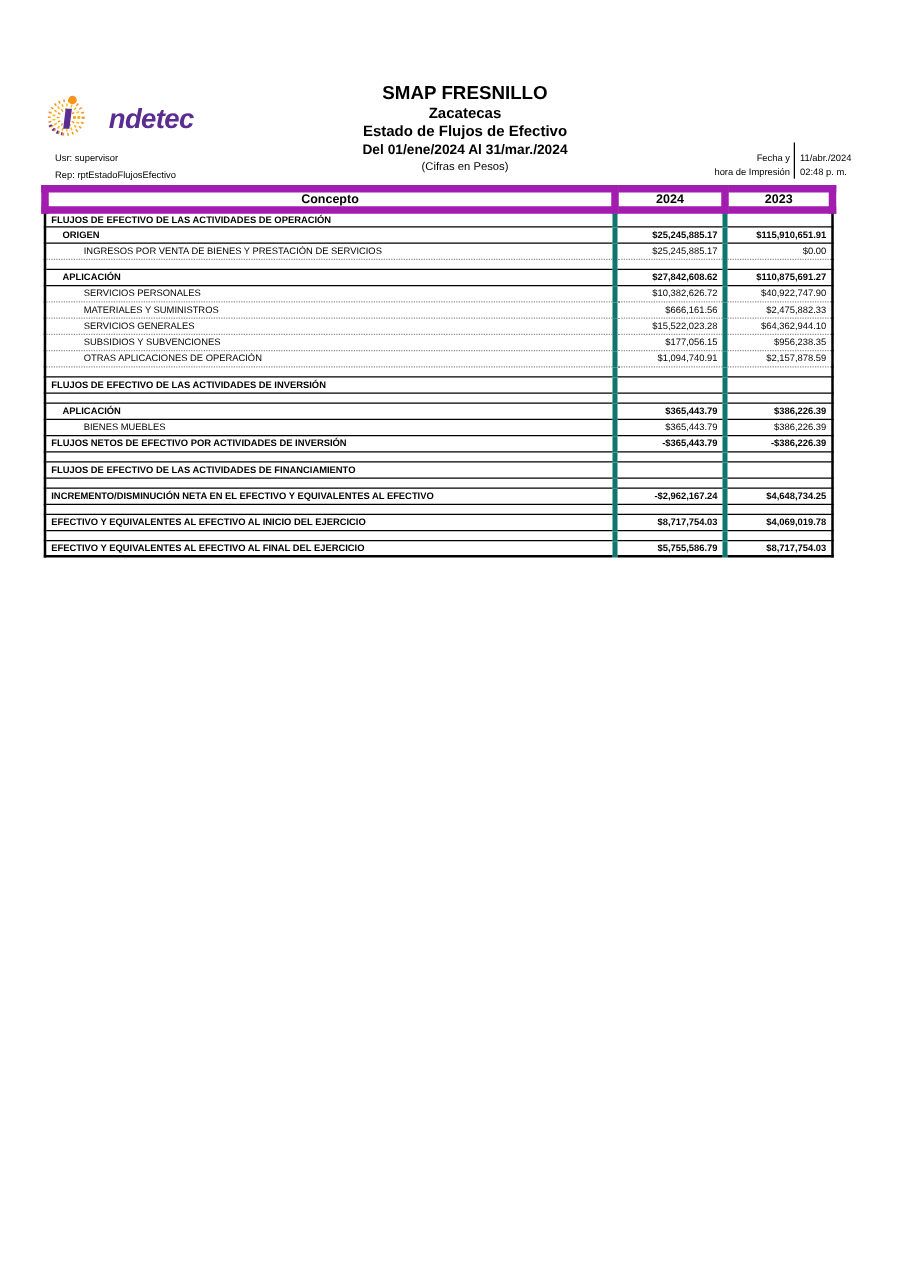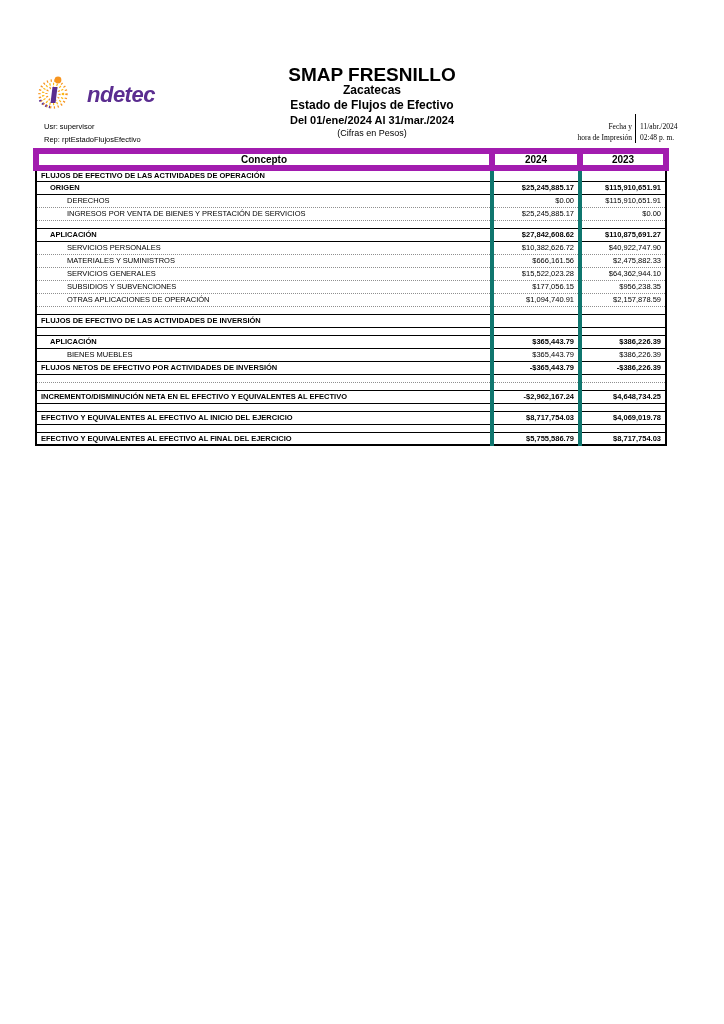--- a/index.html
+++ b/index.html
@@ -10,28 +10,28 @@
   .logo { position:absolute; left:36px; top:72px; display:flex; align-items:center;gap:20px; }
   .logo-text { font-size:22px; font-weight:bold; font-style:italic; color:#5b2d90; letter-spacing:-0.5px; margin-left:-7px; margin-top:6px; }
 
   
   .meta { position:absolute; left:44px; font-size:7.5px; color:#000; }
   .meta.usr { top:122px; }
   .meta.rep { top:135px; }
 
   
   .title-block { position:absolute; left:172px; top:66px; width:400px; text-align:center; }
-  .t-entity  { font-size:19px; font-weight:bold; line-height:17px; }
+  .t-entity  { font-size:15px; font-weight:bold; line-height:17px; }
   .t-state   { font-size:12px; font-weight:bold; line-height:15px; }
   .t-report  { font-size:12px; font-weight:bold; line-height:15px; }
   .t-period  { font-size:11px; font-weight:bold; line-height:14px; }
   .t-units   { font-size:9px;  line-height:12px; }
 
   
-  .print-block { position:absolute; top:114px; right:26px; display:flex; align-items:stretch;font-family:Liberation Serif, serif; }
+  .print-block { position:absolute; top:114px; right:26px; display:flex; align-items:stretch; }
   .print-labels { text-align:right; font-size:7.5px; line-height:11px; padding:7px 3px 0 0; }
   .print-divider { width:0; border-left:1px solid #000; }
   .print-values { text-align:left; font-size:7.5px; line-height:11px; padding:7px 0 0 4px; min-width:62px; }
 
   
   table.report { position:absolute; left:33px; top:148px; width:630px; border-collapse:collapse; table-layout:fixed; border:2px solid #000; }
   table.report th { border:6px solid #a21caf; font-size:10px; font-weight:bold; height:15px; text-align:center; vertical-align:middle; }
   table.report td { font-size:7.5px; height:13px; vertical-align:middle; overflow:hidden; white-space:nowrap; }
   td.concept { text-align:left; }
   td.val { text-align:right; padding-right:4px; border-left:4px solid #0f766e; }
@@ -102,25 +102,20 @@
           <td class="concept ind0">FLUJOS DE EFECTIVO DE LAS ACTIVIDADES DE OPERACIÓN</td>
           <td class="val"></td>
           <td class="val"></td>
         </tr>
         <tr class="subtotal">
           <td class="concept ind1">ORIGEN</td>
           <td class="val">$25,245,885.17</td>
           <td class="val">$115,910,651.91</td>
         </tr>
         <tr class="detail">
-          <td class="concept ind2">DERECHOS</td>
-          <td class="val">$0.00</td>
-          <td class="val">$115,910,651.91</td>
-        </tr>
-        <tr class="detail">
           <td class="concept ind2">INGRESOS POR VENTA DE BIENES Y PRESTACIÓN DE SERVICIOS</td>
           <td class="val">$25,245,885.17</td>
           <td class="val">$0.00</td>
         </tr>
         <tr class="blank">
           <td class="concept ind0"></td>
           <td class="val"></td>
           <td class="val"></td>
         </tr>
         <tr class="subtotal">
@@ -181,20 +176,25 @@
         <tr class="total">
           <td class="concept ind0">FLUJOS NETOS DE EFECTIVO POR ACTIVIDADES DE INVERSIÓN</td>
           <td class="val">-$365,443.79</td>
           <td class="val">-$386,226.39</td>
         </tr>
         <tr class="blank">
           <td class="concept ind0"></td>
           <td class="val"></td>
           <td class="val"></td>
         </tr>
+        <tr class="section">
+          <td class="concept ind0">FLUJOS DE EFECTIVO DE LAS ACTIVIDADES DE FINANCIAMIENTO</td>
+          <td class="val"></td>
+          <td class="val"></td>
+        </tr>
         <tr class="blank">
           <td class="concept ind0"></td>
           <td class="val"></td>
           <td class="val"></td>
         </tr>
         <tr class="total">
           <td class="concept ind0">INCREMENTO/DISMINUCIÓN NETA EN EL EFECTIVO Y EQUIVALENTES AL EFECTIVO</td>
           <td class="val">-$2,962,167.24</td>
           <td class="val">$4,648,734.25</td>
         </tr>

